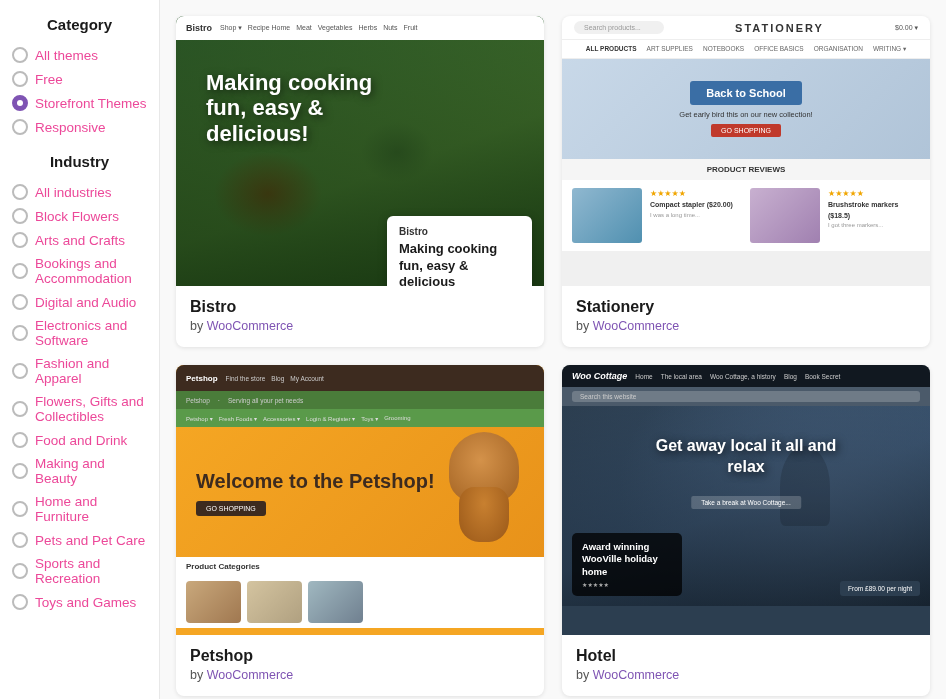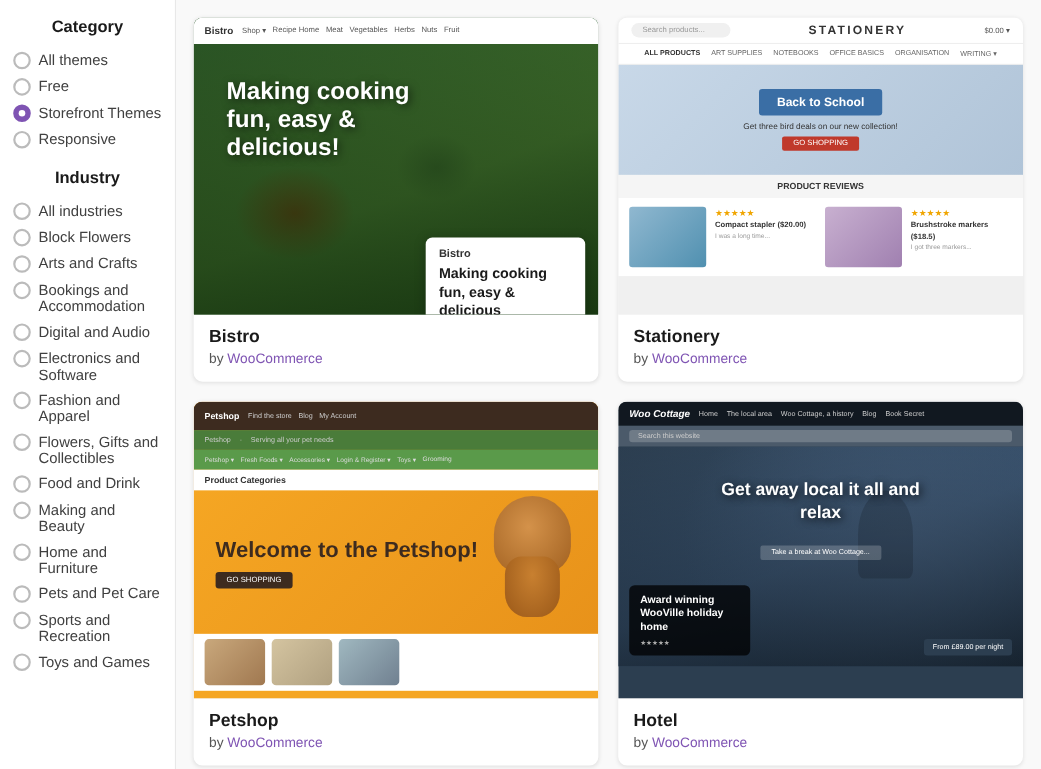--- a/index.html
+++ b/index.html
@@ -16,26 +16,26 @@
     }
     .sidebar-section-title {
       font-size: 15px;
       font-weight: 700;
       margin-bottom: 10px;
       color: #1a1a1a;
       text-align: center;
     }
     .sidebar-item {
       display: flex;
-      align-items: flex-start;
+      align-items: center;
       gap: 7px;
       padding: 4px 0;
       cursor: pointer;
       font-size: 13.5px;
-      color: #404040;
+      color: #ec4899;
     }
     .radio-circle {
       width: 16px;
       height: 16px;
       border-radius: 50%;
       border: 2px solid #bbb;
       display: inline-flex;
       align-items: center;
       justify-content: center;
       flex-shrink: 0;
@@ -315,21 +315,21 @@
             <span style="font-size:6.5px;color:#333;font-weight:600;">ALL PRODUCTS</span>
             <span style="font-size:6.5px;color:#666;">ART SUPPLIES</span>
             <span style="font-size:6.5px;color:#666;">NOTEBOOKS</span>
             <span style="font-size:6.5px;color:#666;">OFFICE BASICS</span>
             <span style="font-size:6.5px;color:#666;">ORGANISATION</span>
             <span style="font-size:6.5px;color:#666;">WRITING ▾</span>
           </div>
 
           <div style="background:linear-gradient(135deg,#c8d8e8,#b0c4d8);height:100px;display:flex;align-items:center;justify-content:center;flex-direction:column;">
             <div style="background:#3a6ea5;color:#fff;font-size:11px;font-weight:800;padding:6px 16px;border-radius:3px;margin-bottom:5px;">Back to School</div>
-            <div style="font-size:7.5px;color:#333;margin-bottom:5px;">Get three bird deals on our new collection!</div>
+            <div style="font-size:7.5px;color:#333;margin-bottom:5px;">Get early bird this on our new collection!</div>
             <div style="background:#c0392b;color:#fff;font-size:7px;padding:3px 10px;border-radius:2px;">GO SHOPPING</div>
           </div>
 
           <div style="background:#f5f5f5;padding:6px 10px;font-size:8px;font-weight:700;color:#333;text-align:center;">PRODUCT REVIEWS</div>
           <div style="background:#fff;display:flex;gap:8px;padding:8px 10px;justify-content:center;">
             <div style="width:70px;height:55px;background:linear-gradient(135deg,#90b8d0,#5090b0);border-radius:3px;"></div>
             <div style="flex:1;font-size:6.5px;color:#666;line-height:1.5;">
               <div style="color:#f0a500;font-size:8px;">★★★★★</div>
               <div style="font-size:7px;font-weight:600;color:#333;">Compact stapler ($20.00)</div>
               <div style="color:#999;font-size:6px;">I was a long time...</div>
@@ -372,33 +372,33 @@
 
           <div style="background:#5a9a4a;height:18px;display:flex;align-items:center;padding:0 10px;gap:6px;font-size:6px;color:#ddd;">
             <span>Petshop ▾</span>
               <span>Fresh Foods ▾</span>
               <span>Accessories ▾</span>
               <span>Login &amp; Register ▾</span>
               <span>Toys ▾</span>
               <span>Grooming</span>
           </div>
 
-          <div style="background:#fff;padding:5px 10px;font-size:8px;font-weight:700;color:#333;">Product Categories</div>
-
           <div style="background:linear-gradient(135deg,#f5a623,#e8921a);height:130px;display:flex;align-items:center;padding:0 20px;position:relative;overflow:hidden;">
             <div style="z-index:2;position:relative;">
               <div style="font-size:20px;font-weight:900;color:#3d2b1f;line-height:1.2;">Welcome to the Petshop!</div>
               <div style="background:#3d2b1f;color:#fff;font-size:7px;padding:4px 10px;border-radius:3px;margin-top:8px;display:inline-block;">GO SHOPPING</div>
             </div>
 
             <div style="position:absolute;right:15px;top:5px;width:90px;height:115px;z-index:1;">
               <div style="width:70px;height:70px;background:radial-gradient(ellipse at 45% 40%,#d4924a,#a06020);border-radius:50% 50% 35% 35%;margin:0 auto;"></div>
               <div style="width:50px;height:55px;background:radial-gradient(ellipse at 50% 30%,#c88030,#9a5818);border-radius:30% 30% 40% 40%;margin:-15px auto 0;"></div>
             </div>
           </div>
+
+          <div style="background:#fff;padding:5px 10px;font-size:8px;font-weight:700;color:#333;">Product Categories</div>
 
           <div style="background:#fff;display:flex;gap:6px;padding:5px 10px;">
             <div style="width:55px;height:42px;background:linear-gradient(135deg,#c9a87c,#a07850);border-radius:4px;"></div>
             <div style="width:55px;height:42px;background:linear-gradient(135deg,#d4c4a0,#b0a080);border-radius:4px;"></div>
             <div style="width:55px;height:42px;background:linear-gradient(135deg,#a0b8c0,#708090);border-radius:4px;"></div>
           </div>
         </div>
       </div>
       <div class="theme-info">
         <div class="theme-name">Petshop</div>

